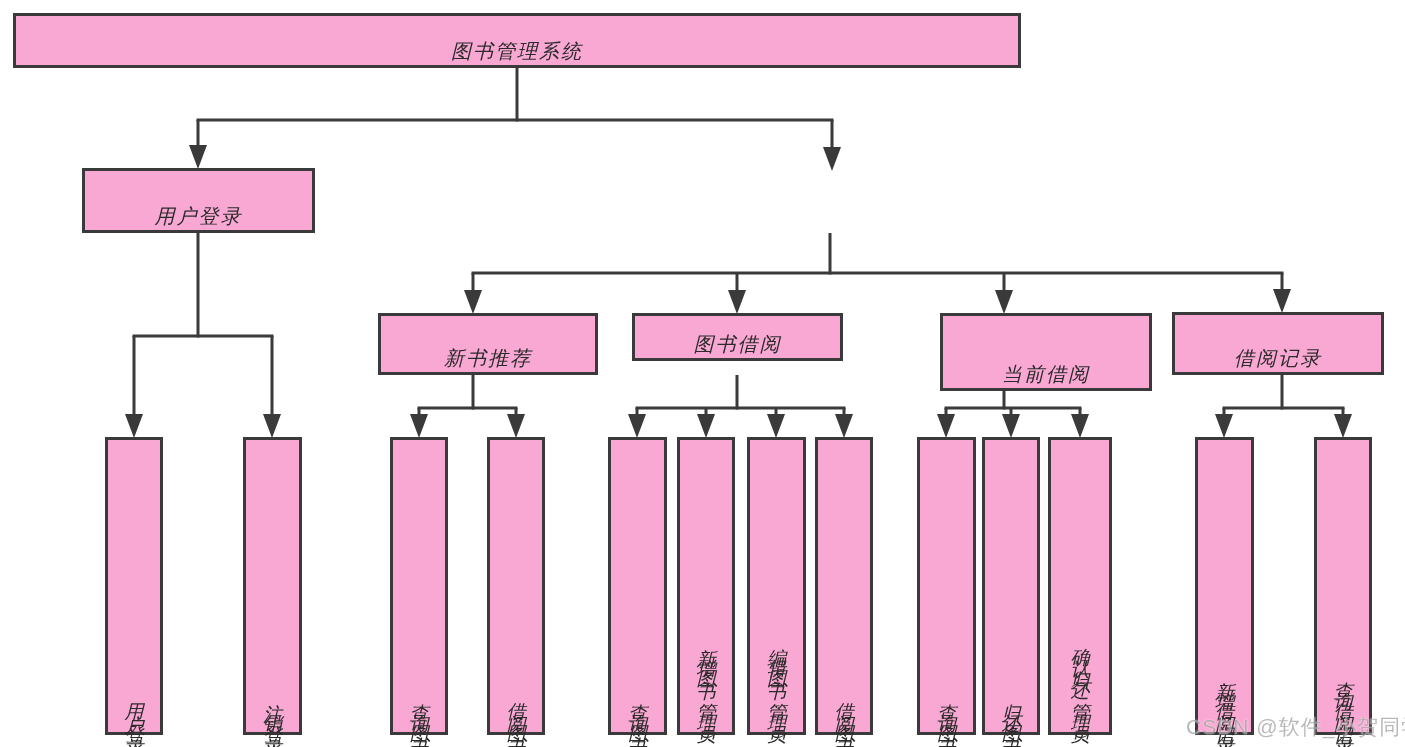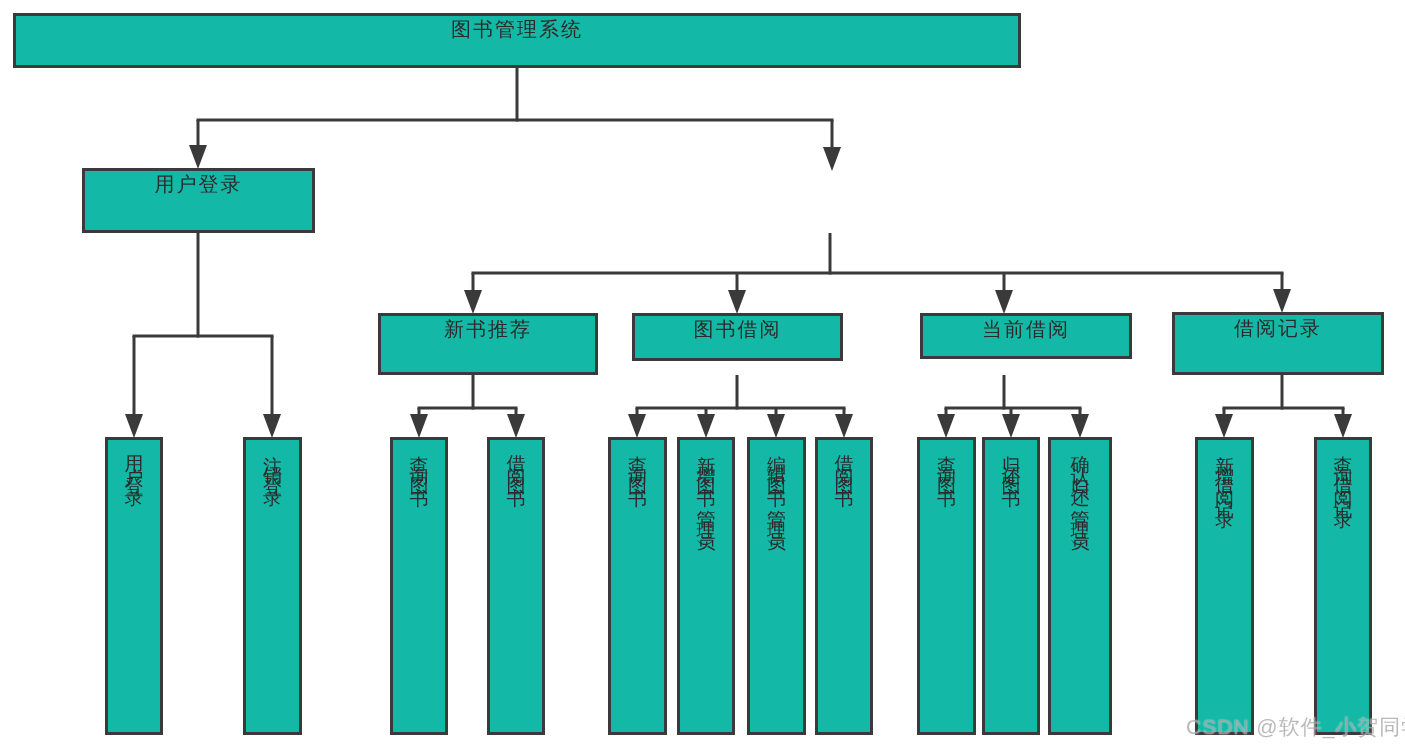--- a/index.html
+++ b/index.html
@@ -1,20 +1,20 @@
 <!DOCTYPE html>
 <html><head>
 <meta charset="utf-8">
 <style>
   html,body{margin:0;padding:0;background:#ffffff;}
   body{font-family:"Liberation Sans","DejaVu Sans",sans-serif;}
   .stage{position:relative;width:1405px;height:747px;background:#ffffff;overflow:hidden;}
   .connectors{position:absolute;left:0;top:0;z-index:1;}
-  .box{position:absolute;box-sizing:border-box;background:#14b8a6;border:3px solid #3a3a3a;
-       display:flex;align-items:flex-start;justify-content:center;z-index:2;color:#2b2b2b;}
+  .box{position:absolute;box-sizing:border-box;background:#f9a8d4;border:3px solid #3a3a3a;
+       display:flex;align-items:flex-end;justify-content:center;z-index:2;color:#2b2b2b;font-style:italic;}
   .box.h span{font-size:20px;letter-spacing:2px;white-space:nowrap;}
   .box.v span{writing-mode:vertical-lr;text-orientation:mixed;font-size:19px;
               letter-spacing:11px;white-space:nowrap;}
   .watermark{position:absolute;left:1186px;top:713px;z-index:3;font-size:21px;
              color:#a8a8a8;opacity:0.8;letter-spacing:1px;white-space:nowrap;
              text-shadow:0 0 2px #ffffff;}
 </style>
 </head>
 <body>
 
@@ -93,21 +93,21 @@
   <div class="box h" style="left:82px;top:168px;width:233px;height:65px">
     <span>用户登录</span>
   </div>
 
   <div class="box h" style="left:378px;top:313px;width:220px;height:62px">
     <span>新书推荐</span>
   </div>
   <div class="box h" style="left:632px;top:313px;width:211px;height:48px">
     <span>图书借阅</span>
   </div>
-  <div class="box h" style="left:920px;top:313px;width:212px;height:46px">
+  <div class="box h" style="left:940px;top:313px;width:212px;height:78px">
     <span>当前借阅</span>
   </div>
   <div class="box h" style="left:1172px;top:312px;width:212px;height:63px">
     <span>借阅记录</span>
   </div>
 
   <div class="box v" style="left:105px;top:437px;width:58px;height:298px">
     <span>用户登录</span>
   </div>
   <div class="box v" style="left:243px;top:437px;width:59px;height:298px">

